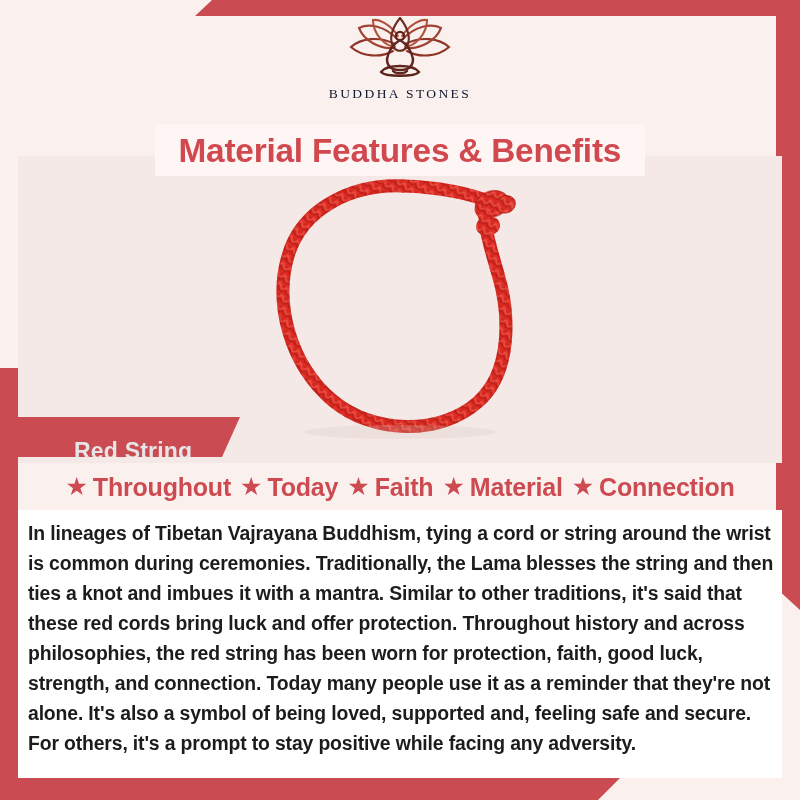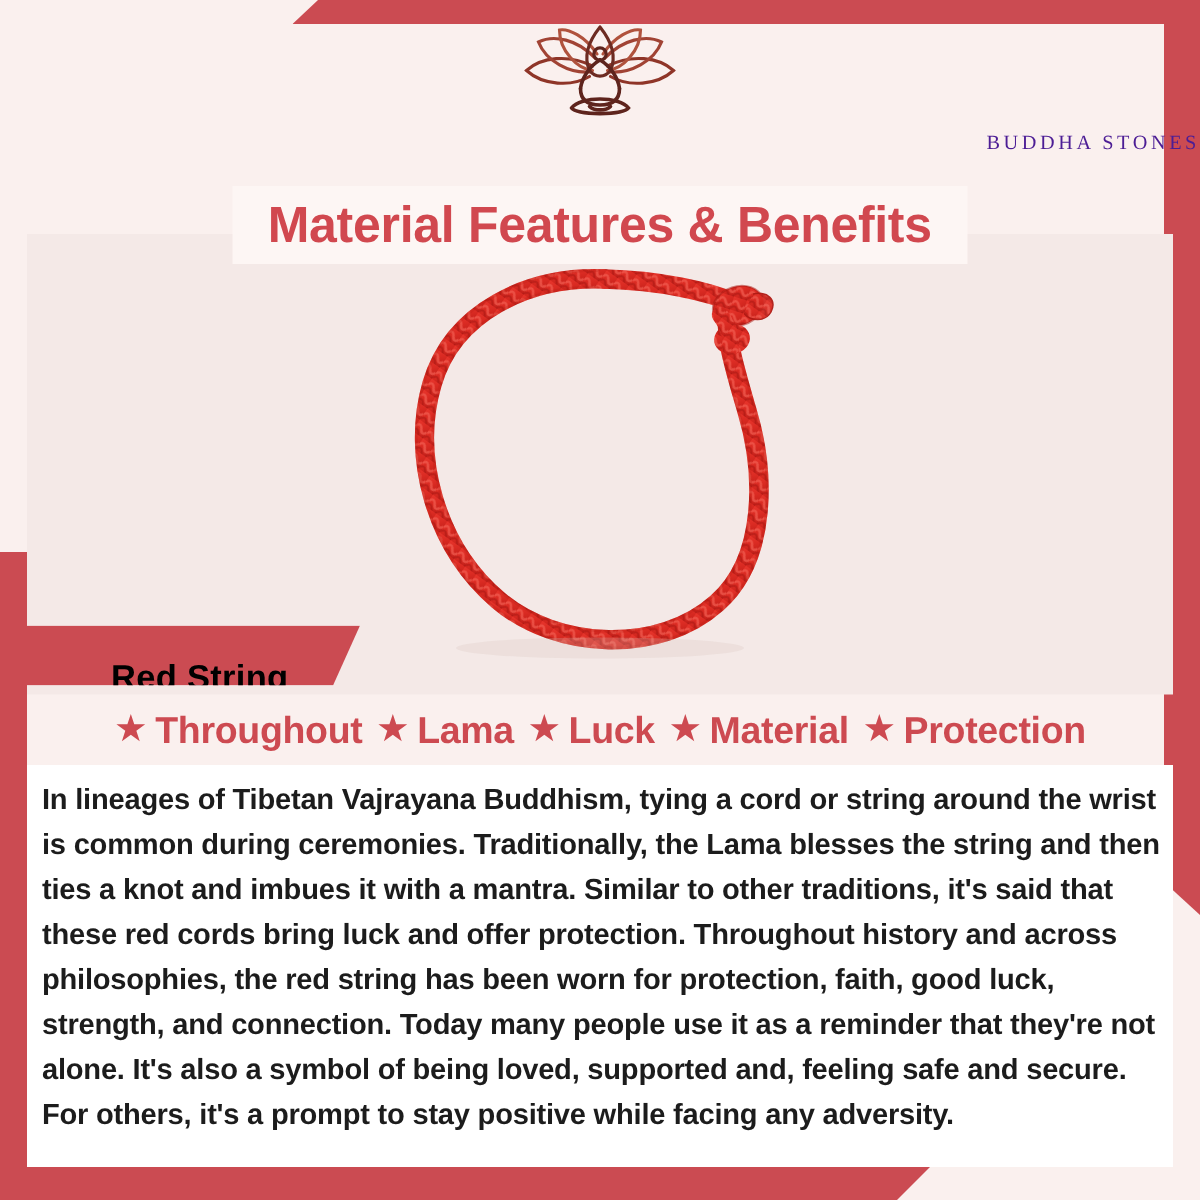--- a/index.html
+++ b/index.html
@@ -68,23 +68,22 @@
   .logo-mark {
     display: block;
     margin: 0 auto;
   }
   .logo-word {
     display: block;
     margin-top: 2px;
     font-family: "Liberation Serif", serif;
     font-size: 13.5px;
     letter-spacing: 2.4px;
-    color: #4c1d95;
+    color: #0f172a;
     font-weight: 400;
-    text-align: right;
   }
 
   
   .title-band {
     position: absolute;
     top: 104px;
     left: 155px;
     width: 490px;
     height: 52px;
     background: #fdf6f4;
@@ -129,21 +128,21 @@
     width: 222px;
     height: 40px;
     background: #cb4b52;
     clip-path: polygon(0 0, 100% 0, calc(100% - 18px) 100%, 0 100%);
     display: flex;
     align-items: center;
     z-index: 3;
   }
   .ribbon-text {
     margin-left: 56px;
-    color: #000000;
+    color: #e5e5e5;
     font-size: 23px;
     font-weight: bold;
     letter-spacing: 0.2px;
     white-space: nowrap;
     margin-top: 28px;
   }
 
   
   .benefits {
     position: absolute;
@@ -299,33 +298,33 @@
     <span class="ribbon-text">Red String</span>
   </div>
 
   <div class="benefits">
     <span class="benefit">
       <span class="star">★</span>
       <span class="blabel">Throughout</span>
     </span>
     <span class="benefit">
       <span class="star">★</span>
-      <span class="blabel">Lama</span>
-    </span>
-    <span class="benefit">
-      <span class="star">★</span>
-      <span class="blabel">Luck</span>
+      <span class="blabel">Today</span>
+    </span>
+    <span class="benefit">
+      <span class="star">★</span>
+      <span class="blabel">Faith</span>
     </span>
     <span class="benefit">
       <span class="star">★</span>
       <span class="blabel">Material</span>
     </span>
     <span class="benefit">
       <span class="star">★</span>
-      <span class="blabel">Protection</span>
+      <span class="blabel">Connection</span>
     </span>
   </div>
 
   <div class="copy-panel">
     <p class="copy-text">In lineages of Tibetan Vajrayana Buddhism, tying a cord or string around the wrist is common during ceremonies. Traditionally, the Lama blesses the string and then ties a knot and imbues it with a mantra. Similar to other traditions, it's said that these red cords bring luck and offer protection. Throughout history and across philosophies, the red string has been worn for protection, faith, good luck, strength, and connection. Today many people use it as a reminder that they're not alone. It's also a symbol of being loved, supported and, feeling safe and secure. For others, it's a prompt to stay positive while facing any adversity.</p>
   </div>
 
 </div>
 
 </body></html>

